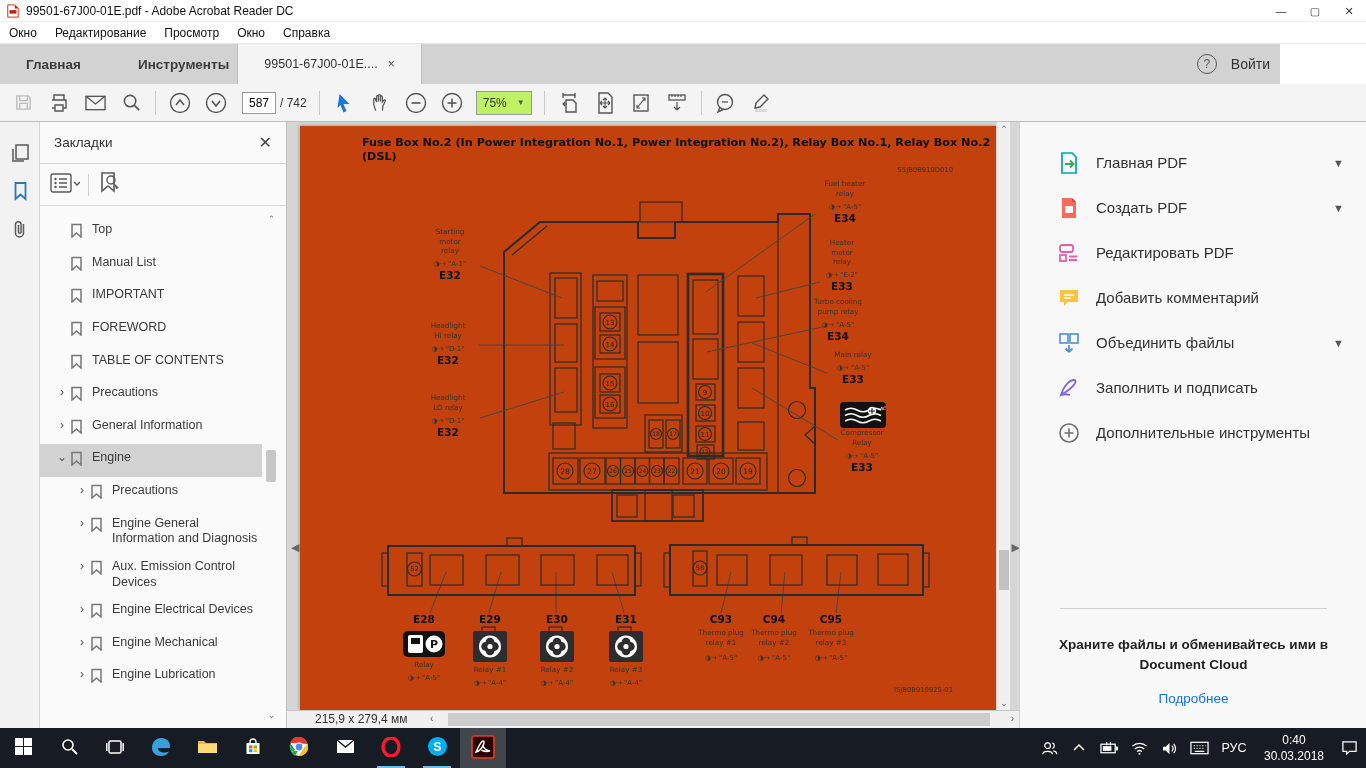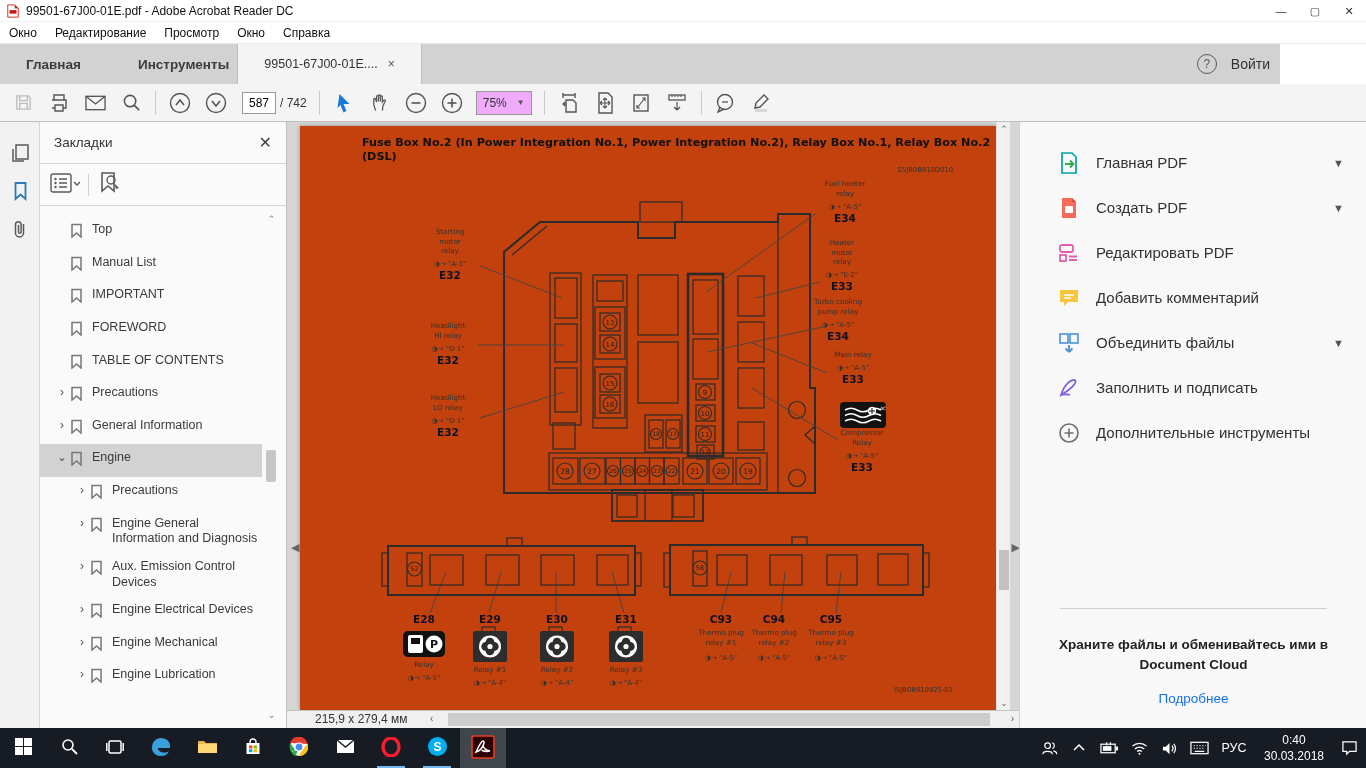--- a/index.html
+++ b/index.html
@@ -23,21 +23,21 @@
   #tab-doc .x { margin-left:10px; color:#555; font-size:12px; }
   #tabbar-right { position:absolute; right:10px; top:0; height:40px; display:flex; align-items:center; gap:14px; }
   #help-circ { width:20px; height:20px; border:1.6px solid #5a5a5a; border-radius:50%; display:flex; align-items:center; justify-content:center; font-size:12px; color:#5a5a5a; }
   #signin { font-size:14px; color:#323232; }
   
   #toolbar { position:absolute; left:0; top:84px; width:1366px; height:38px; background:#f4f4f4; border-bottom:1px solid #bdbdbd; display:flex; align-items:center; }
   .tbtn { height:30px; min-width:30px; display:flex; align-items:center; justify-content:center; margin:0 3px; }
   .tsep { width:1px; height:24px; background:#c9c9c9; margin:0 6px; }
   #pageNum { width:34px; height:22px; border:1px solid #999; background:#fff; text-align:center; font-size:12px; font-family:inherit; margin:0 4px 0 8px;}
   #pageTotal { font-size:12px; color:#333; margin-right:6px; }
-  #zoomSel { height:24px; border:1px solid #999; background:#f0abfc; display:flex; align-items:center; font-size:12px; padding:0 6px; margin:0 6px; gap:10px; color:#333;}
+  #zoomSel { height:24px; border:1px solid #999; background:#bef264; display:flex; align-items:center; font-size:12px; padding:0 6px; margin:0 6px; gap:10px; color:#333;}
   #zoomSel .car { font-size:8px; color:#555; }
   
   #content { position:absolute; left:0; top:122px; width:1366px; height:606px; }
   #leftstrip { position:absolute; left:0; top:0; width:40px; height:606px; background:#f2f2f2; border-right:1px solid #d5d5d5; }
   .stripbtn { width:40px; height:38px; display:flex; align-items:center; justify-content:center; }
   
   #bmpanel { position:absolute; left:40px; top:0; width:247px; height:606px; background:#fafafa; border-right:1px solid #c0c0c0; }
   #bmhead { height:42px; display:flex; align-items:center; padding:0 14px; border-bottom:1px solid #d6d6d6; }
   #bmhead .t { font-size:13.5px; color:#333; flex:1; }
   #bmhead .x { font-size:16px; color:#444; }

